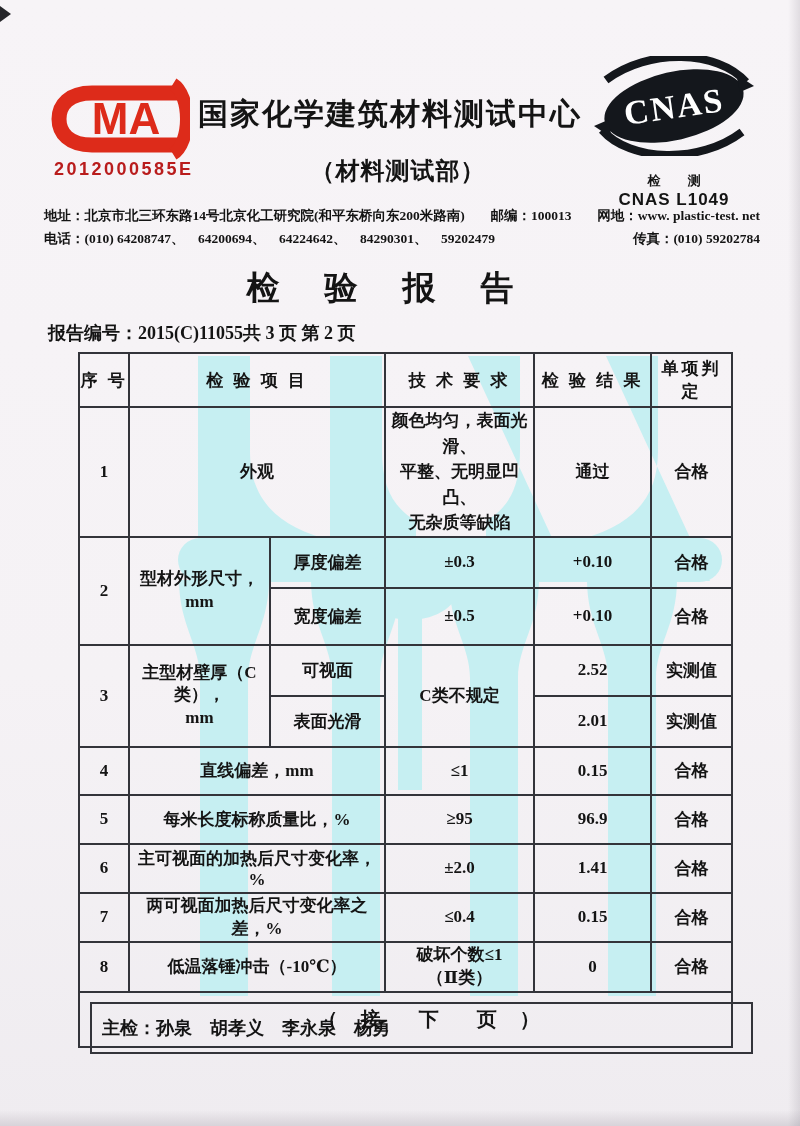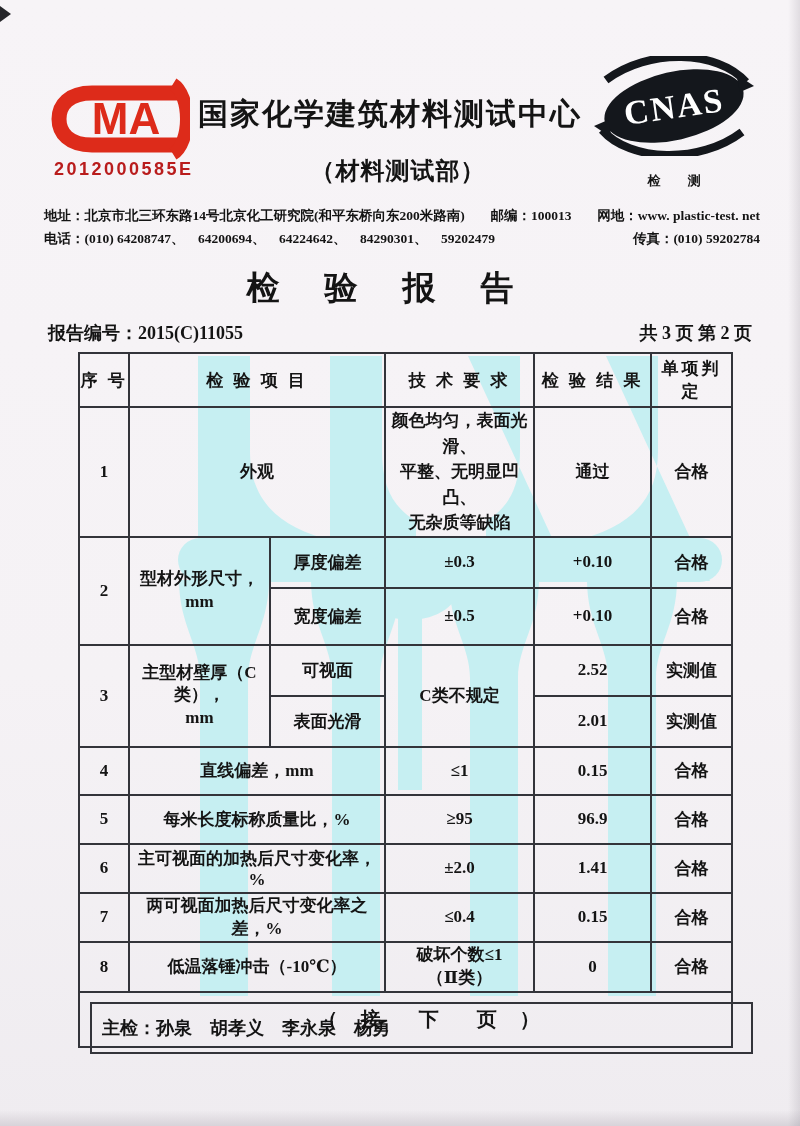--- a/index.html
+++ b/index.html
@@ -24,21 +24,21 @@
   .cnas-sub2{font-size:17px;font-weight:bold;letter-spacing:1px;
     font-family:"Liberation Sans","DejaVu Sans",sans-serif;}
   
   .contact{left:44px;top:204px;width:716px;font-size:13.5px;font-weight:bold;
     line-height:23px;}
   .contact .row{display:flex;justify-content:space-between;white-space:nowrap;}
   
   .report-title{left:0;top:266px;width:766px;text-align:center;
     font-size:33px;font-weight:bold;letter-spacing:6px;}
   .report-line{left:48px;top:321px;width:704px;display:flex;
-    justify-content:space-between;font-size:18px;font-weight:bold;}
+    font-size:18px;font-weight:bold;}
   
   .wm{left:80px;top:356px;z-index:0;}
   
   table.rep{position:absolute;left:78px;top:352px;width:653px;z-index:1;
     border-collapse:collapse;table-layout:fixed;background:transparent;}
   table.rep td,table.rep th{border:2px solid #33343a;padding:0;
     font-size:17px;font-weight:bold;text-align:center;vertical-align:middle;
     background:transparent;overflow:hidden;}
   table.rep th{letter-spacing:3px;}
   td.item-cell{text-align:left;padding-left:7px;font-size:16.5px;}
@@ -103,20 +103,21 @@
     <g>
       <ellipse cx="88" cy="50" rx="71" ry="34" fill="#14171c" transform="rotate(-13 88 50)"></ellipse>
       <path d="M20,24 C 62,-8 132,-6 160,26" fill="none" stroke="#14171c" stroke-width="8"></path>
       <polygon points="168,30 150,18 154,36" fill="#14171c"></polygon>
       <path d="M156,76 C 114,108 44,106 16,74" fill="none" stroke="#14171c" stroke-width="8"></path>
       <polygon points="8,70 26,82 22,64" fill="#14171c"></polygon>
       <text x="88" y="62" text-anchor="middle" transform="rotate(-8 88 50)" font-family="Liberation Serif, DejaVu Serif, serif" font-size="34" font-weight="bold" fill="#ffffff" letter-spacing="2">CNAS</text>
     </g>
   </svg>
   <div class="cnas-sub1">检 测</div>
+  <div class="cnas-sub2">CNAS L1049</div>
 </div>
 
 <div class="abs contact">
   <div class="row">
     <span><b>地址：</b><span>北京市北三环东路14号北京化工研究院(和平东桥向东200米路南)</span></span>
     <span><b>邮编：</b><span>100013</span></span>
     <span><b>网地：</b><span>www. plastic-test. net</span></span>
   </div>
   <div class="row">
     <span><b>电话：</b><span>(010) 64208747、　64200694、　64224642、　84290301、　59202479</span></span>

